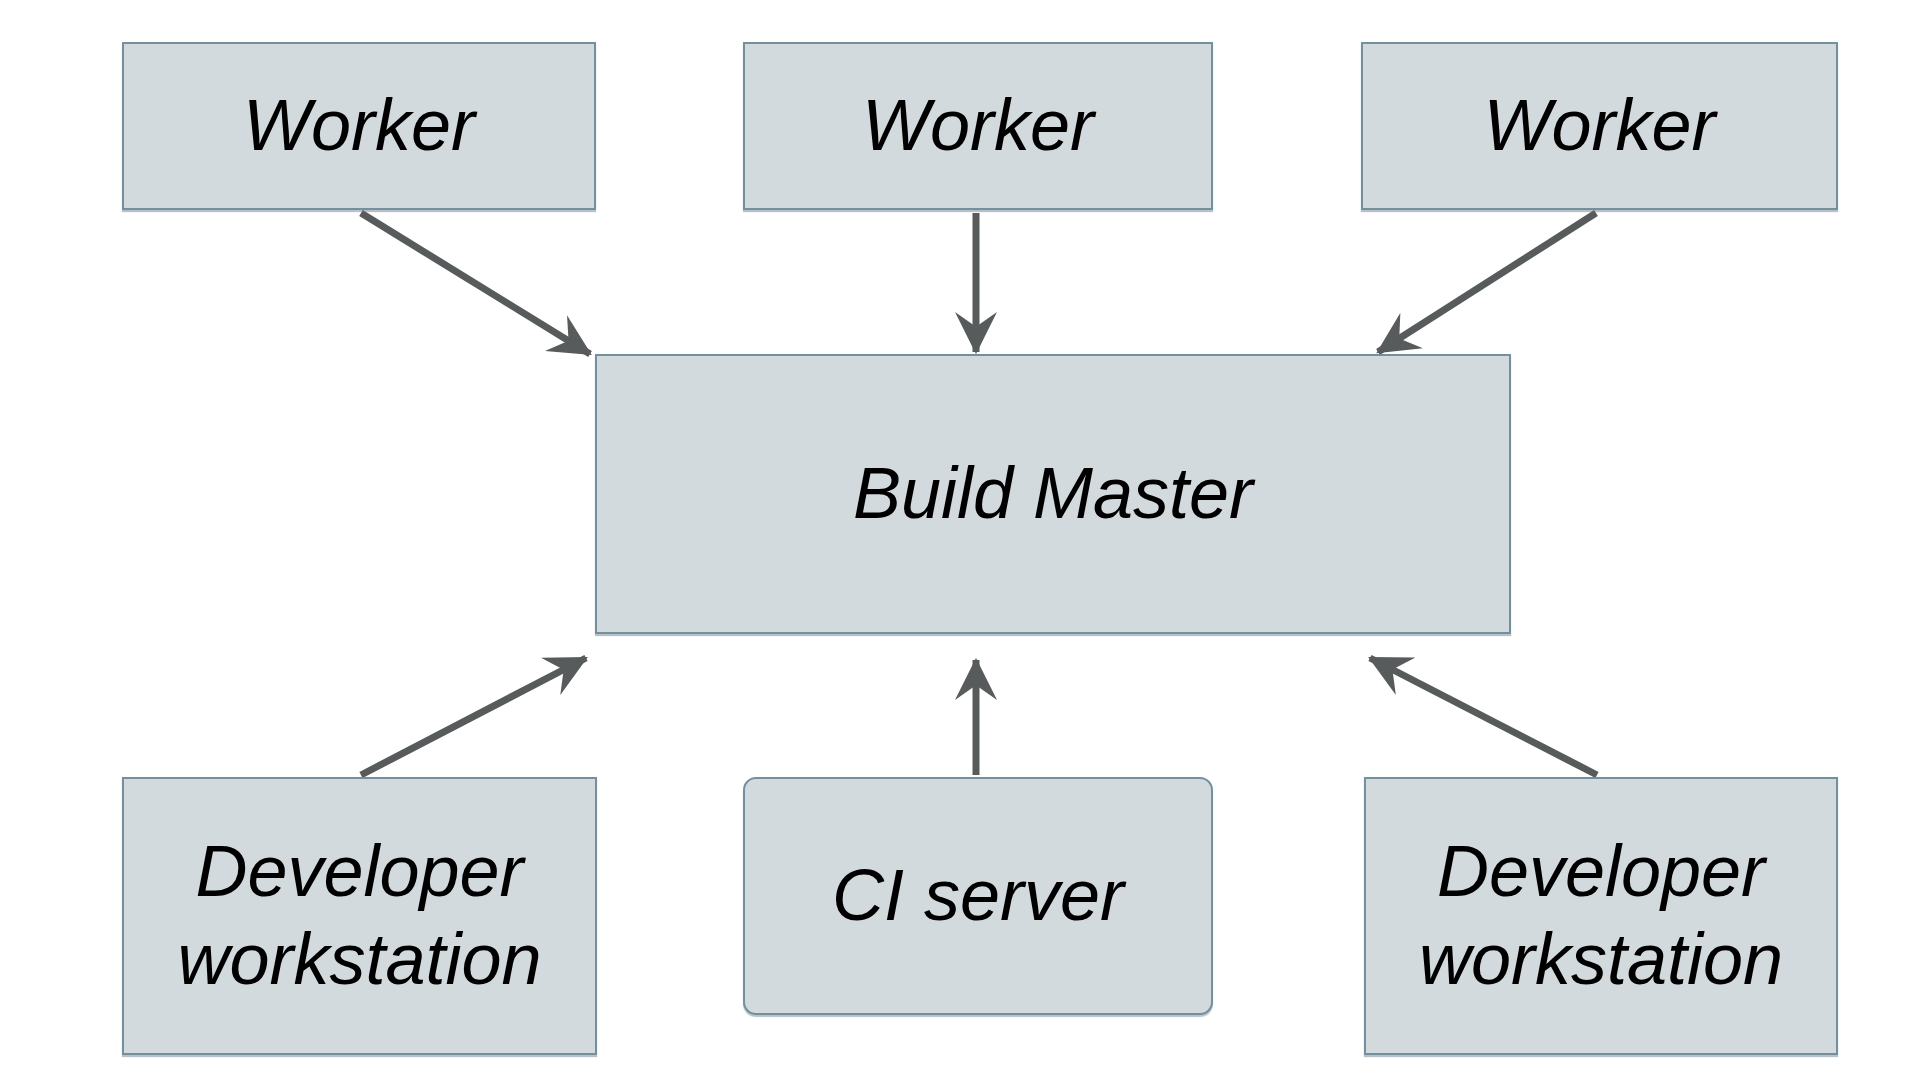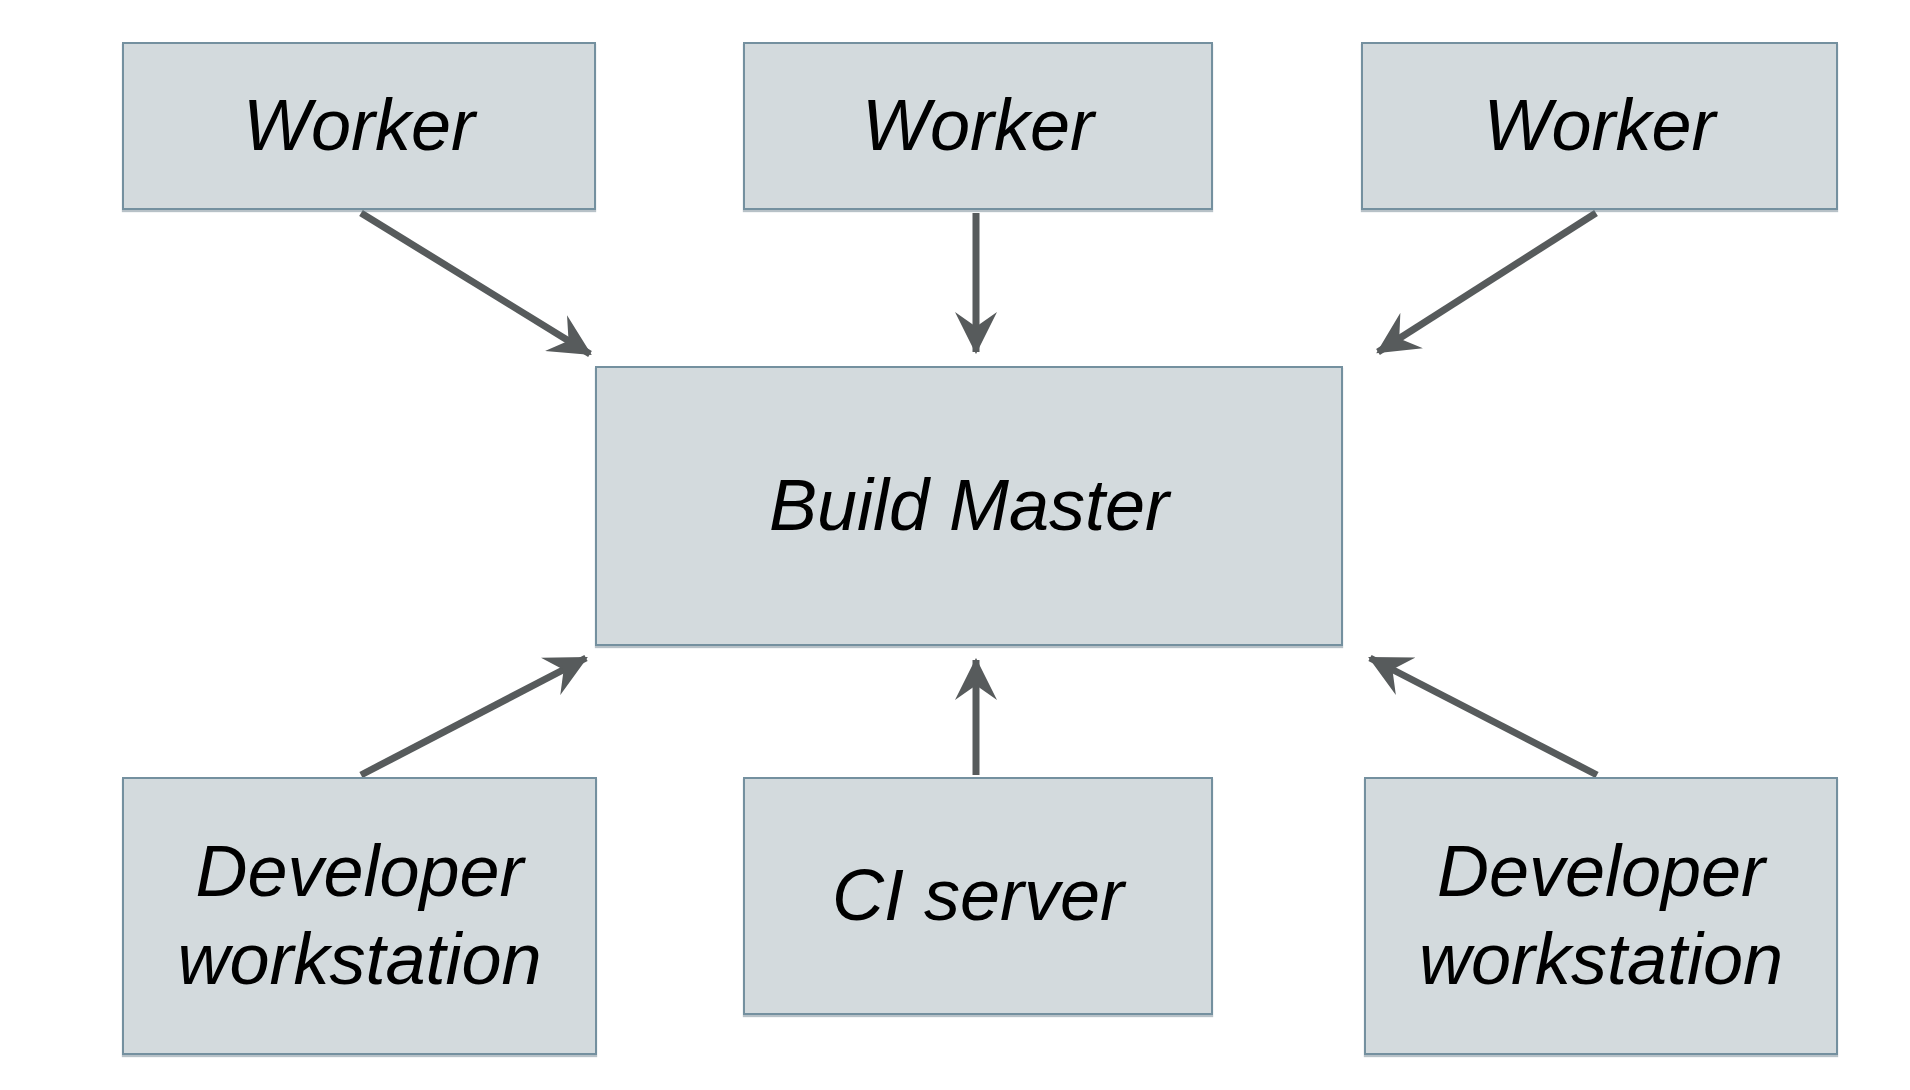--- a/index.html
+++ b/index.html
@@ -31,24 +31,24 @@
     font-size:72px;
     line-height:1.22;
     box-sizing:border-box;
     padding:0 14px;
   }
   
   #worker-1{left:122px;top:42px;width:474px;height:168px;}
   #worker-2{left:743px;top:42px;width:470px;height:168px;}
   #worker-3{left:1361px;top:42px;width:477px;height:168px;}
   
-  #build-master{left:595px;top:366px;width:748px;height:280px;}
+  #build-master{left:595px;top:354px;width:916px;height:280px;}
   
   #dev-workstation-left{left:122px;top:777px;width:475px;height:278px;}
-  #ci-server{left:743px;top:777px;width:470px;height:238px;}
+  #ci-server{left:743px;top:777px;width:470px;height:238px;border-radius:13px;}
   #dev-workstation-right{left:1364px;top:777px;width:474px;height:278px;}
 
   svg.edges{position:absolute;inset:0;pointer-events:none;}
   svg.edges line{stroke:var(--arrow-color);stroke-width:7;}
   svg.edges marker path{fill:var(--arrow-color);}
 </style>
 </head>
 <body>
 
 <div class="canvas">

